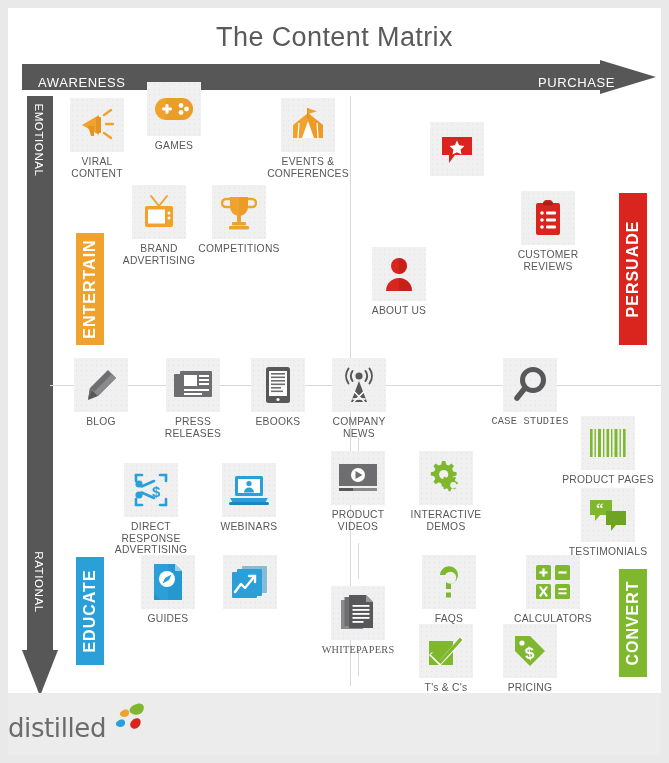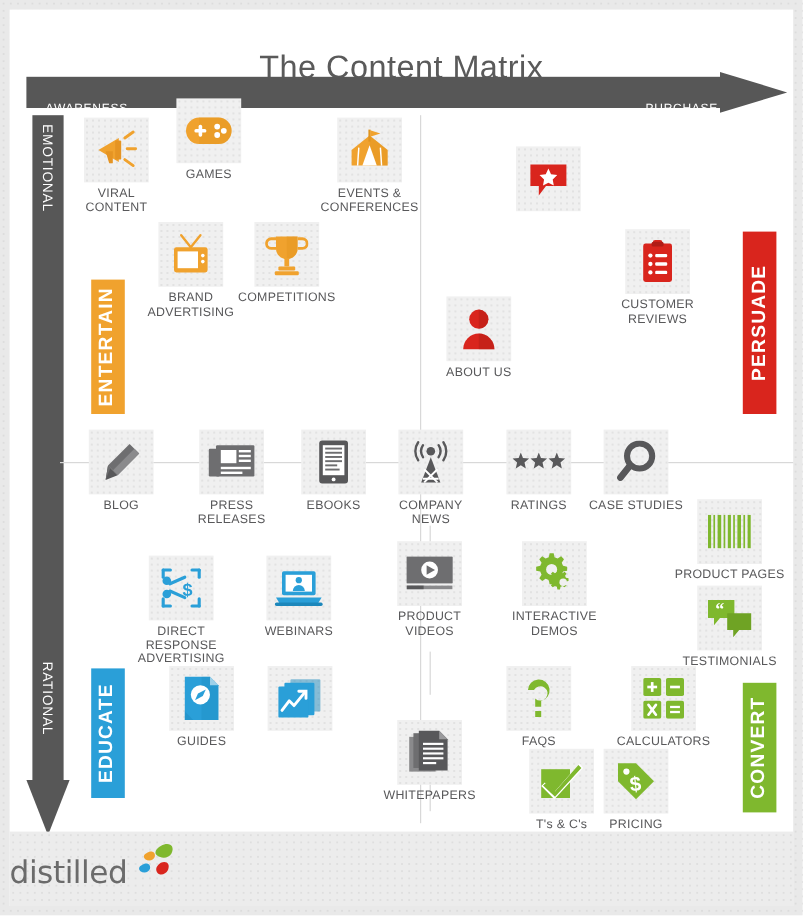--- a/index.html
+++ b/index.html
@@ -21,37 +21,36 @@
     position:absolute; left:8px; top:8px; right:8px; bottom:8px;
     background:#ffffff;
   }
 
   
   .title {
     position:absolute; left:0; top:14px; width:100%;
     text-align:center;
     font-size:27px; font-weight:400; color:#5a5a5a;
     letter-spacing:.4px;
-    margin-top:19px;
   }
 
   
   .h-arrow { position:absolute; left:14px; top:52px; width:639px; height:34px; }
   .h-arrow .bar {
     position:absolute; left:0; top:4px; width:580px; height:26px;
     background:#575757;
   }
   .h-arrow .head {
     position:absolute; left:578px; top:0; width:0; height:0;
     border-top:17px solid transparent;
     border-bottom:17px solid transparent;
     border-left:56px solid #575757;
   }
   .h-arrow .lbl {
-    position:absolute; top:25px; color:#ffffff; font-size:10px; letter-spacing:.6px;
+    position:absolute; top:15px; color:#ffffff; font-size:13px; letter-spacing:.6px;
   }
   .h-arrow .lbl.left { left:16px; }
   .h-arrow .lbl.right { left:516px; }
 
   
   .v-arrow { position:absolute; left:14px; top:88px; width:36px; height:600px; }
   .v-arrow .bar {
     position:absolute; left:5px; top:0; width:26px; height:556px; background:#575757;
   }
   .v-arrow .head {
@@ -357,34 +356,22 @@
             <line x1="12.5" y1="33" x2="25.5" y2="33"></line>
             <line x1="13.5" y1="25" x2="24.5" y2="36"></line>
             <line x1="24.5" y1="25" x2="13.5" y2="36"></line>
           </g>
         </svg>
       </div>
       <div class="caption">COMPANY
 NEWS</div>
     </div>
 
-    <div class="item" style="left:395px;top:350px;">
-      <div class="tile">
-        <svg width="44" height="16" viewBox="0 0 44 16">
-          <g fill="#58585A">
-            <path d="M7 0 L8.8 4.6 L13.9 5 L10.1 8.4 L11.2 13.5 L7 10.8 L2.8 13.5 L3.9 8.4 L0.1 5 L5.2 4.6 Z"></path>
-            <path d="M22 0 L23.8 4.6 L28.9 5 L25.1 8.4 L26.2 13.5 L22 10.8 L17.8 13.5 L18.9 8.4 L15.1 5 L20.2 4.6 Z"></path>
-            <path d="M37 0 L38.8 4.6 L43.9 5 L40.1 8.4 L41.2 13.5 L37 10.8 L32.8 13.5 L33.9 8.4 L30.1 5 L35.2 4.6 Z"></path>
-          </g>
-        </svg>
-      </div>
-      <div class="caption">RATINGS</div>
-    </div>
-
-    <div class="item" style="left:476px;top:350px;">
+
+    <div class="item" style="left:476px;top:350px;font-family:Liberation Mono, monospace;">
       <div class="tile">
         <svg width="36" height="36" viewBox="0 0 36 36">
           <circle cx="21" cy="13" r="10.5" fill="none" stroke="#58585A" stroke-width="5"></circle>
           <line x1="13" y1="21" x2="5" y2="31" stroke="#58585A" stroke-width="5.5" stroke-linecap="round"></line>
         </svg>
       </div>
       <div class="caption">CASE STUDIES</div>
     </div>
 
     <div class="item" style="left:554px;top:408px;">
@@ -493,40 +480,40 @@
           <circle cx="20" cy="12" r="7" fill="#fff"></circle>
           <path d="M17.5 8 L24.5 12 L17.5 16 Z" fill="#6E6E70"></path>
           <rect x="1" y="25" width="38" height="3" fill="#8A8A8C"></rect>
           <rect x="1" y="25" width="14" height="3" fill="#58585A"></rect>
         </svg>
       </div>
       <div class="caption">PRODUCT
 VIDEOS</div>
     </div>
 
-    <div class="item" style="left:304px;top:592px;">
+    <div class="item" style="left:304px;top:578px;font-family:Liberation Serif, serif;">
       <div class="tile">
         <svg width="36" height="38" viewBox="0 0 36 38">
           <rect x="1" y="6" width="22" height="29" fill="#8A8A8C"></rect>
           <rect x="4.5" y="3" width="22" height="29" fill="#6E6E70"></rect>
           <path d="M9 1 H26 L33 8 V34 H9 Z" fill="#58585A"></path>
           <path d="M26 1 L33 8 H26 Z" fill="#9a9a9c"></path>
           <g fill="#fff">
             <rect x="12.5" y="11" width="17" height="1.8"></rect>
             <rect x="12.5" y="15" width="17" height="1.8"></rect>
             <rect x="12.5" y="19" width="17" height="1.8"></rect>
             <rect x="12.5" y="23" width="17" height="1.8"></rect>
             <rect x="12.5" y="27" width="11" height="1.8"></rect>
           </g>
         </svg>
       </div>
       <div class="caption">WHITEPAPERS</div>
     </div>
 
-    <div class="item" style="left:408px;top:443px;">
+    <div class="item" style="left:392px;top:443px;">
       <div class="tile">
         <svg width="38" height="38" viewBox="0 0 38 38">
           <g fill="#7FB82E">
             <path d="M15 2 l3.4 0 0.7 3.4 2.6 1.1 2.9-1.9 2.4 2.4 -1.9 2.9 1.1 2.6 3.4 0.7 0 3.4 -3.4 0.7 -1.1 2.6 1.9 2.9 -2.4 2.4 -2.9-1.9 -2.6 1.1 -0.7 3.4 -3.4 0 -0.7-3.4 -2.6-1.1 -2.9 1.9 -2.4-2.4 1.9-2.9 -1.1-2.6 -3.4-0.7 0-3.4 3.4-0.7 1.1-2.6 -1.9-2.9 2.4-2.4 2.9 1.9 2.6-1.1 Z"></path>
           </g>
           <circle cx="16.7" cy="15.5" r="4.6" fill="#f0f0f0"></circle>
           <g fill="#7FB82E">
             <path d="M27 20 l2.4 0 0.5 2.4 1.8 0.8 2-1.3 1.7 1.7 -1.3 2 0.8 1.8 2.4 0.5 0 2.4 -2.4 0.5 -0.8 1.8 1.3 2 -1.7 1.7 -2-1.3 -1.8 0.8 -0.5 2.4 -2.4 0 -0.5-2.4 -1.8-0.8 -2 1.3 -1.7-1.7 1.3-2 -0.8-1.8 -2.4-0.5 0-2.4 2.4-0.5 0.8-1.8 -1.3-2 1.7-1.7 2 1.3 1.8-0.8 Z" transform="translate(-5.5,-4) scale(0.9) translate(3,2)"></path>
           </g>
           <circle cx="26.3" cy="26.2" r="3.1" fill="#f0f0f0"></circle>
@@ -564,21 +551,21 @@
           </g>
           <g stroke="#fff" stroke-width="2.2" stroke-linecap="round">
             <line x1="4.4" y1="22.4" x2="10.6" y2="30.6"></line>
             <line x1="10.6" y1="22.4" x2="4.4" y2="30.6"></line>
           </g>
         </svg>
       </div>
       <div class="caption">CALCULATORS</div>
     </div>
 
-    <div class="item" style="left:414px;top:616px;">
+    <div class="item" style="left:392px;top:616px;">
       <div class="tile">
         <svg width="38" height="36" viewBox="0 0 38 36">
           <rect x="2" y="8" width="24" height="24" fill="#7FB82E"></rect>
           <path d="M5 19 L13 27 L34 3 L37 7 L13 33 L2 22 Z" fill="#fff"></path>
           <path d="M6 19.5 L13.5 26.5 L33 4.5 L35.5 7 L13.5 31 L3.5 21.5 Z" fill="#7FB82E"></path>
         </svg>
       </div>
       <div class="caption mixed">T's &amp; C's</div>
     </div>
 

